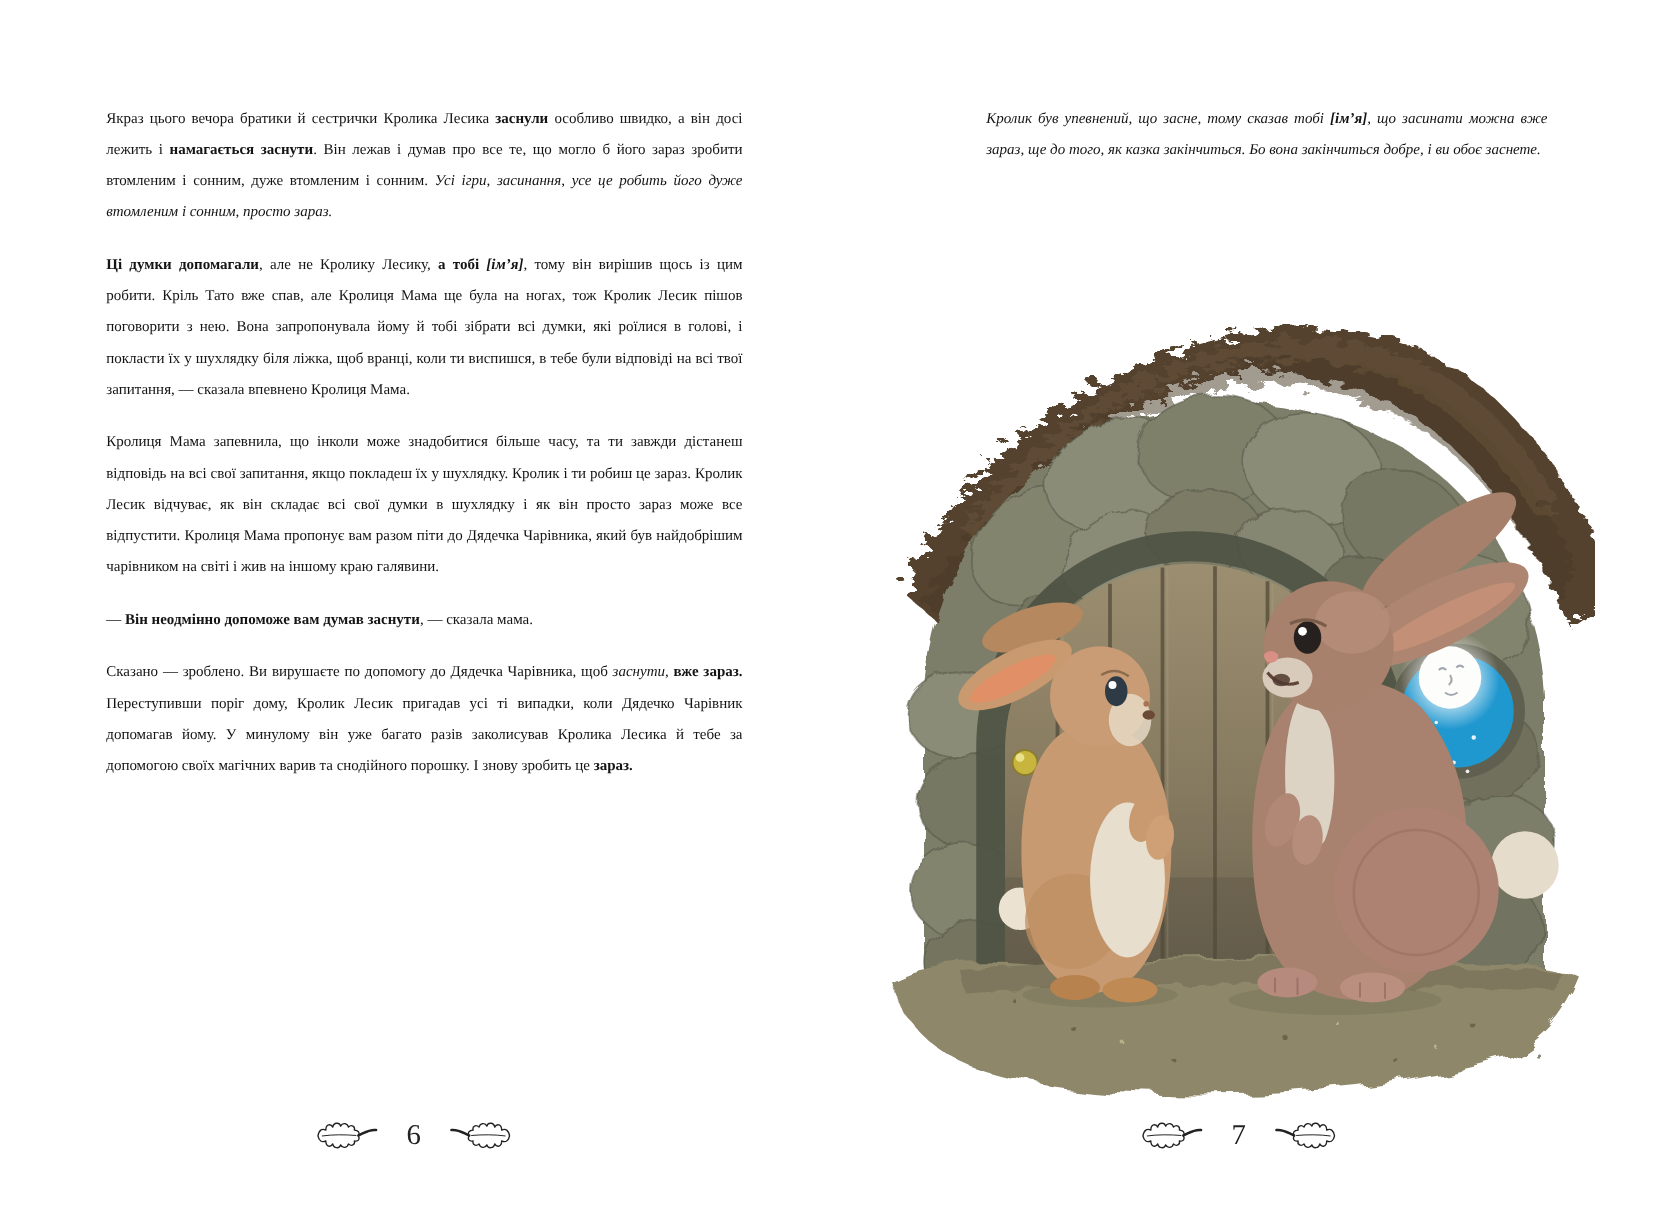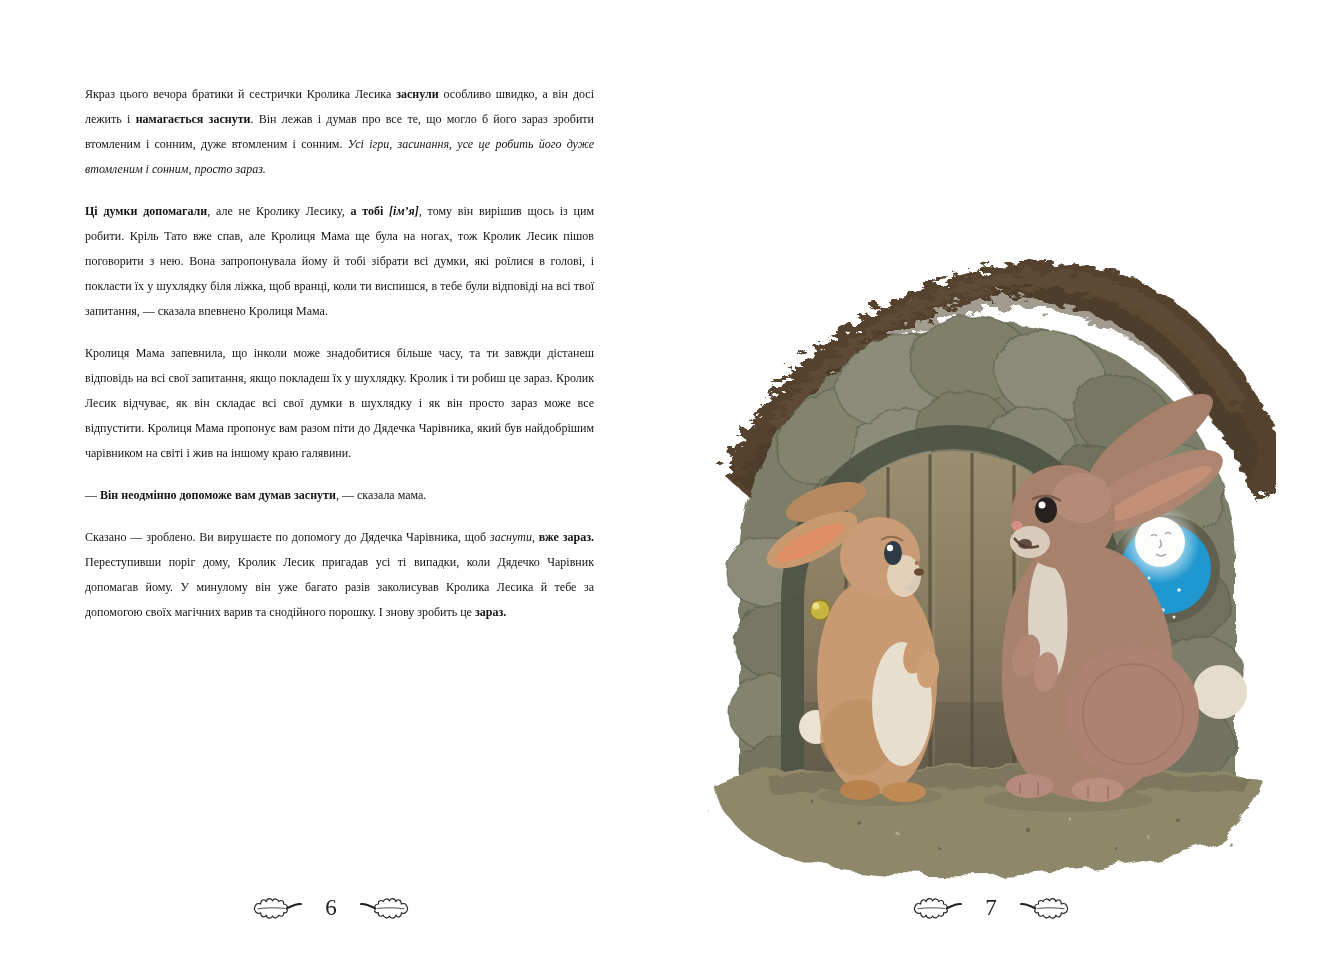--- a/index.html
+++ b/index.html
@@ -38,20 +38,23 @@
 <div class="spread">
 
   <div id="left-text" class="text-block">
       <p class="para"><span>Якраз цього вечора братики й сестрички Кролика Лесика </span><span class="seg-b">заснули</span><span> особливо швидко, а він досі лежить і </span><span class="seg-b">намагається заснути</span><span>. Він лежав і думав про все те, що могло б його зараз зробити втомленим і сонним, дуже втомленим і сонним. </span><span class="seg-i">Усі ігри, засинання, усе це робить його дуже втомленим і сонним, просто зараз.</span></p>
       <p class="para"><span class="seg-b">Ці думки допомагали</span><span>, але не Кролику Лесику, </span><span class="seg-b">а тобі </span><span class="seg-bi">[ім’я]</span><span>, тому він вирішив щось із цим робити. Кріль Тато вже спав, але Кролиця Мама ще була на ногах, тож Кролик Лесик пішов поговорити з нею. Вона запропонувала йому й тобі зібрати всі думки, які роїлися в голові, і покласти їх у шухлядку біля ліжка, щоб вранці, коли ти виспишся, в тебе були відповіді на всі твої запитання, — сказала впевнено Кролиця Мама.</span></p>
       <p class="para"><span>Кролиця Мама запевнила, що інколи може знадобитися більше часу, та ти завжди дістанеш відповідь на всі свої запитання, якщо покладеш їх у шухлядку. Кролик і ти робиш це зараз. Кролик Лесик відчуває, як він складає всі свої думки в шухлядку і як він просто зараз може все відпустити. Кролиця Мама пропонує вам разом піти до Дядечка Чарівника, який був найдобрішим чарівником на світі і жив на іншому краю галявини.</span></p>
       <p class="para"><span>— </span><span class="seg-b">Він неодмінно допоможе вам думав заснути</span><span>, — сказала мама.</span></p>
       <p class="para"><span>Сказано — зроблено. Ви вирушаєте по допомогу до Дядечка Чарівника, щоб </span><span class="seg-i">заснути</span><span>, </span><span class="seg-b">вже зараз.</span><span> Переступивши поріг дому, Кролик Лесик пригадав усі ті випадки, коли Дядечко Чарівник допомагав йому. У минулому він уже багато разів заколисував Кролика Лесика й тебе за допомогою своїх магічних варив та снодійного порошку. І знову зробить це </span><span class="seg-b">зараз.</span></p>
     </div>
 
+  <div id="right-text" class="text-block">
+      <p class="para"><span class="seg-i">Кролик був упевнений, що засне, тому сказав тобі </span><span class="seg-bi">[ім’я]</span><span class="seg-i">, що засинати можна вже зараз, ще до того, як казка закінчиться. Бо вона закінчиться добре, і ви обоє заснете.</span></p>
+    </div>
 
   <div class="illustration">
     <svg width="568" height="665" viewBox="0 0 568 665" xmlns="http://www.w3.org/2000/svg">
       <defs>
         <filter id="fuzz" x="-25%" y="-25%" width="150%" height="150%">
           <feTurbulence type="fractalNoise" baseFrequency="0.07 0.13" numOctaves="4" seed="8" result="n"></feTurbulence>
           <feDisplacementMap in="SourceGraphic" in2="n" scale="24"></feDisplacementMap>
         </filter>
         <filter id="rough" x="-15%" y="-15%" width="130%" height="130%">
           <feTurbulence type="fractalNoise" baseFrequency="0.045" numOctaves="3" seed="4" result="n"></feTurbulence>

